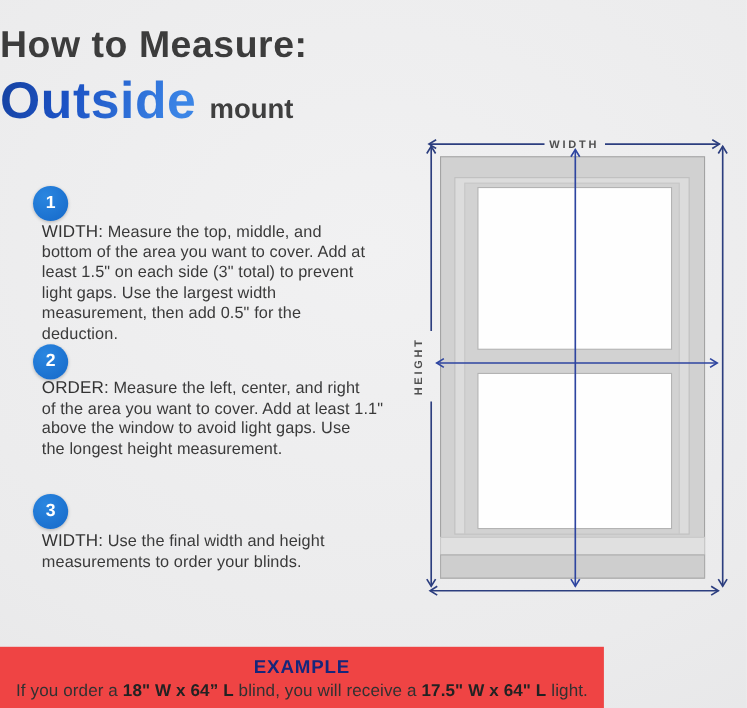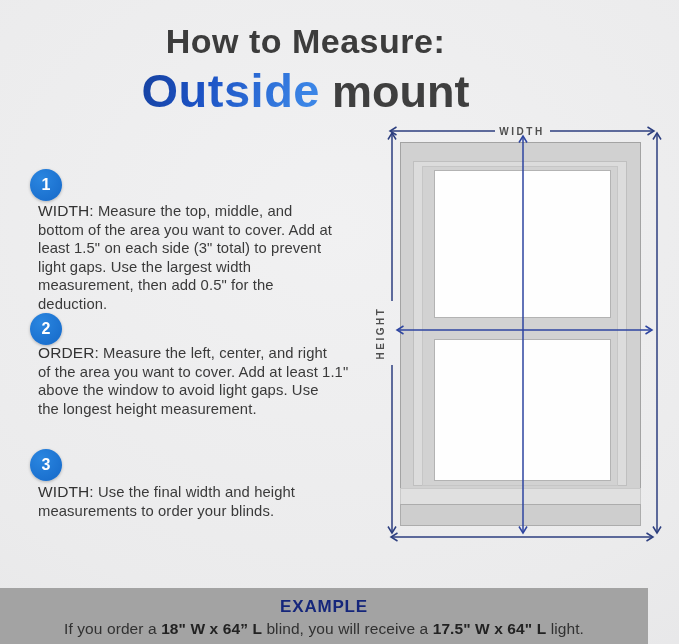--- a/index.html
+++ b/index.html
@@ -5,39 +5,39 @@
   html, body { margin: 0; padding: 0; }
   body {
     width: 679px; height: 644px;
     position: relative;
     overflow: hidden;
     font-family: "Liberation Sans", sans-serif;
     background: radial-gradient(130% 110% at 50% 35%, #f1f1f2 0%, #ebebec 55%, #e2e2e4 100%);
   }
 
   
-  .header { position: absolute; top: 22px; left: 0; width: 611px; text-align: center; }
+  .header { position: absolute; top: 22px; left: 0; width: 611px; text-align: left; }
   .header .line1 {
     font-size: 34px; font-weight: 700; color: #3c3c3c; letter-spacing: 0.5px; margin: 0;
   }
   .header .line2 { margin-top: 2px; white-space: nowrap; }
   .header .highlight {
     font-size: 47px; font-weight: 700; letter-spacing: 0.5px;
     color: #1d55c8;
     vertical-align: baseline;
   }
   @supports ((-webkit-background-clip: text) or (background-clip: text)) {
     .header .highlight {
       background: linear-gradient(110deg, #16419f 0%, #1c52c4 35%, #3b85e6 90%);
       -webkit-background-clip: text; background-clip: text;
       color: transparent;
     }
   }
   .header .suffix {
-    font-size: 45px; font-weight: 600; color: #3f3f3f; margin-left: 12px;
+    font-size: 25px; font-weight: 600; color: #3f3f3f; margin-left: 12px;
     vertical-align: baseline;
   }
 
   
   .badge {
     position: absolute; left: 30px;
     width: 32px; height: 32px; border-radius: 50%;
     background: radial-gradient(circle at 35% 30%, #2a86e0, #1568c8);
     color: #ffffff; font-weight: 700; font-size: 16px;
     display: flex; align-items: center; justify-content: center;
@@ -56,22 +56,22 @@
   .text1 { top: 202px; }
   .text2 { top: 344px; }
   .text3 { top: 483px; }
 
   
   .diagram { position: absolute; left: 375px; top: 118px; width: 300px; height: 440px; }
   .diagram svg { display: block; }
 
   
   .example-band {
-    position: absolute; left: 0; top: 588px; width: 648px; height: 56px;
-    background: #a3a3a3; text-align: center;
+    position: absolute; left: 0; top: 588px; width: 549px; height: 56px;
+    background: #ef4444; text-align: center;
   }
   .example-heading {
     margin: 9px 0 0 0; font-size: 17px; font-weight: 800;
     color: #15267b; letter-spacing: 0.8px;
   }
   .example-line {
     margin: 3px 0 0 0; font-size: 15.5px; color: #313131; letter-spacing: 0.1px;
   }
   .example-line b { font-weight: 700; color: #222222; }
 </style>

